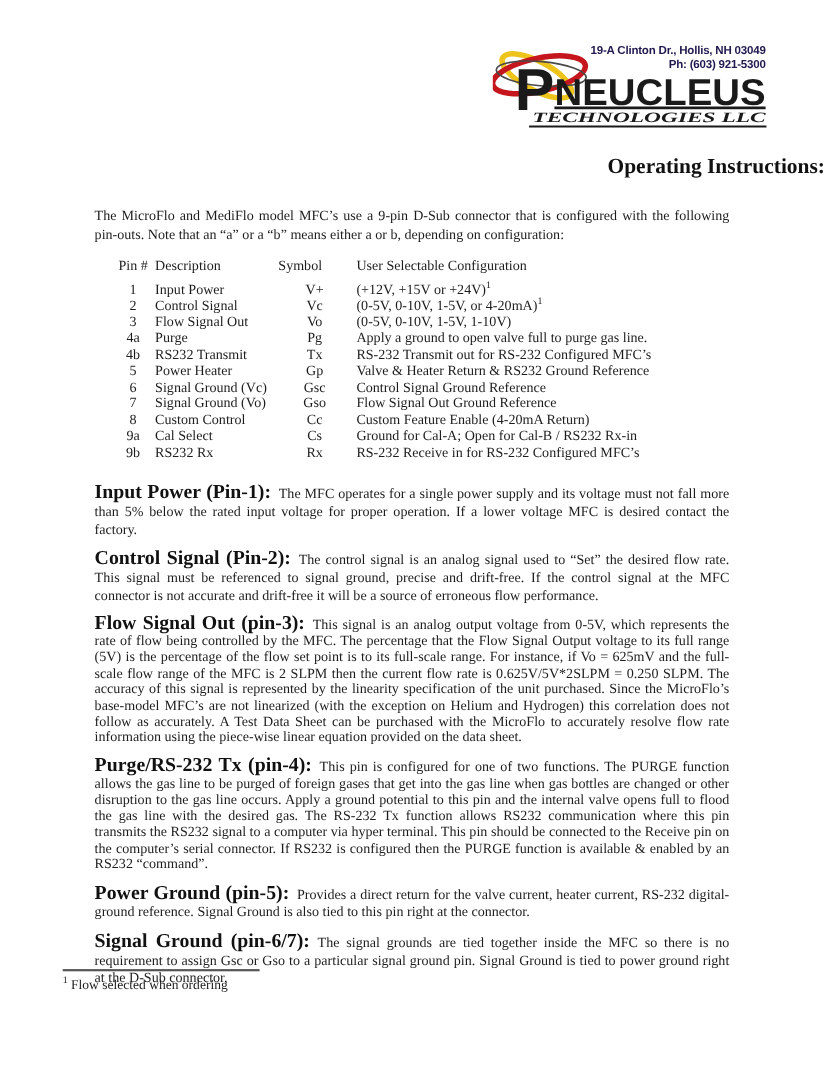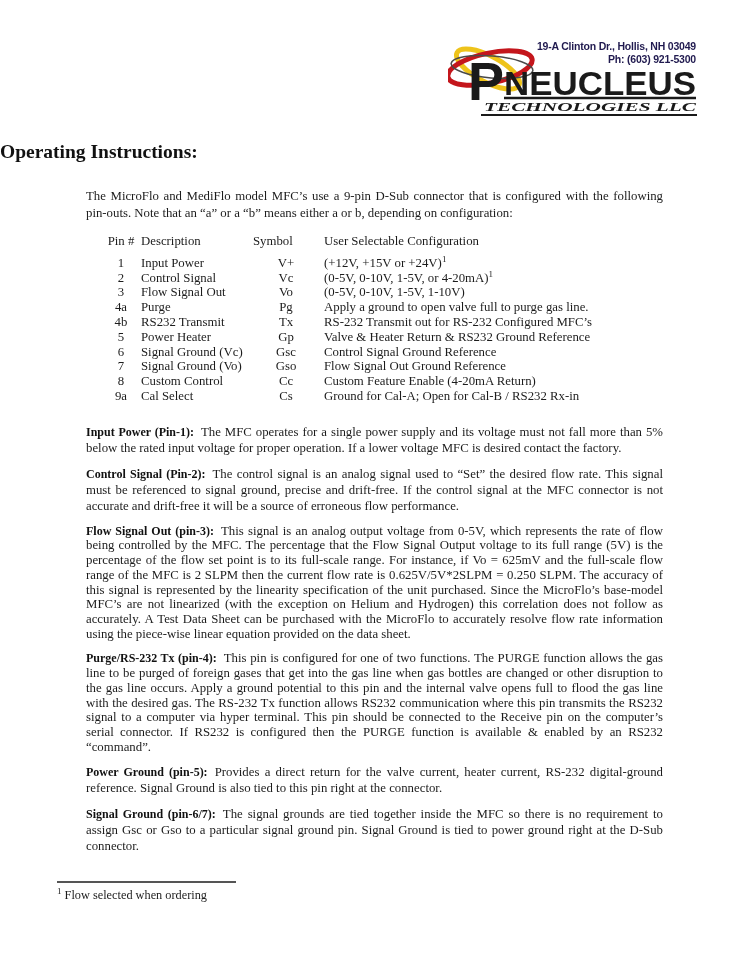--- a/index.html
+++ b/index.html
@@ -11,21 +11,21 @@
   .header { position:relative; height:188px; }
   .logo { position:absolute; top:36px; right:53px; width:249px; height:82px; }
   .logo svg { position:absolute; left:0; top:0; }
   .logo-address {
     position:absolute; top:4px; right:1px; text-align:right;
     font-family:"Liberation Sans", sans-serif; font-weight:bold;
     font-size:10.5px; line-height:13px; letter-spacing:-0.2px;
   }
   .title {
     position:absolute; left:0; right:0; top:141px; margin:0;
-    text-align:left; font-size:19.5px; font-weight:bold; color:#111;
+    text-align:right; font-size:19.5px; font-weight:bold; color:#111;
   }
   
   .content { padding:0 87px 0 86px; }
   .intro { margin:0; font-size:12.8px; line-height:17px; text-align:justify; }
   .pin-table {
     margin:12px 0 0 15px; border-collapse:collapse;
     font-size:12.8px; line-height:14.8px;
   }
   .pin-table th { font-weight:normal; text-align:left; padding:0 0 7px 0; vertical-align:top; }
   .pin-table td { padding:0; vertical-align:top; }
@@ -33,21 +33,21 @@
   th.col-pin { text-align:center; }
   .col-desc { width:112px;margin-top:48px; }
   .col-sym  { width:66px; text-align:center; }
   th.col-sym { }
   .col-cfg  { padding-left:5px !important; }
   sup { font-size:9px; line-height:0; vertical-align:super; }
   .sections { margin-top:20px; }
   .section { margin:0 0 10px 0; font-size:12.8px; line-height:16px; text-align:justify; }
   .sections .section:nth-child(3),
   .sections .section:nth-child(4) { line-height:14.7px; }
-  .sec-heading { font-size:12px; font-weight:bold; color:#111; margin-right:7px; }
+  .sec-heading { font-size:18px; font-weight:bold; color:#111; margin-right:7px; }
   
   .footnote { position:absolute; left:57px; top:881px; }
   .footnote-rule { width:179px; height:2px; background:#555; }
   .footnote-text { margin-top:5px; font-size:12.3px; }
 </style>
 </head>
 <body>
 
 <div class="page">
 
@@ -149,20 +149,26 @@
     <td class="col-cfg">Custom Feature Enable (4-20mA Return)</td>
   </tr>
 
   <tr>
     <td class="col-pin">9a</td>
     <td class="col-desc">Cal Select</td>
     <td class="col-sym">Cs</td>
     <td class="col-cfg">Ground for Cal-A; Open for Cal-B / RS232 Rx-in</td>
   </tr>
 
+  <tr>
+    <td class="col-pin">9b</td>
+    <td class="col-desc">RS232 Rx</td>
+    <td class="col-sym">Rx</td>
+    <td class="col-cfg">RS-232 Receive in for RS-232 Configured MFC’s</td>
+  </tr>
 </tbody>
     </table>
 
     <div class="sections">
   <p class="section"><b class="sec-heading">Input Power (Pin-1):</b><span class="sec-body">The MFC operates for a single power supply and its voltage must not fall more than 5% below the rated input voltage for proper operation. If a lower voltage MFC is desired contact the factory.</span></p>
 
   <p class="section"><b class="sec-heading">Control Signal (Pin-2):</b><span class="sec-body">The control signal is an analog signal used to “Set” the desired flow rate. This signal must be referenced to signal ground, precise and drift-free. If the control signal at the MFC connector is not accurate and drift-free it will be a source of erroneous flow performance.</span></p>
 
   <p class="section"><b class="sec-heading">Flow Signal Out (pin-3):</b><span class="sec-body">This signal is an analog output voltage from 0-5V, which represents the rate of flow being controlled by the MFC. The percentage that the Flow Signal Output voltage to its full range (5V) is the percentage of the flow set point is to its full-scale range. For instance, if Vo = 625mV and the full-scale flow range of the MFC is 2 SLPM then the current flow rate is 0.625V/5V*2SLPM = 0.250 SLPM. The accuracy of this signal is represented by the linearity specification of the unit purchased. Since the MicroFlo’s base-model MFC’s are not linearized (with the exception on Helium and Hydrogen) this correlation does not follow as accurately. A Test Data Sheet can be purchased with the MicroFlo to accurately resolve flow rate information using the piece-wise linear equation provided on the data sheet.</span></p>
 

